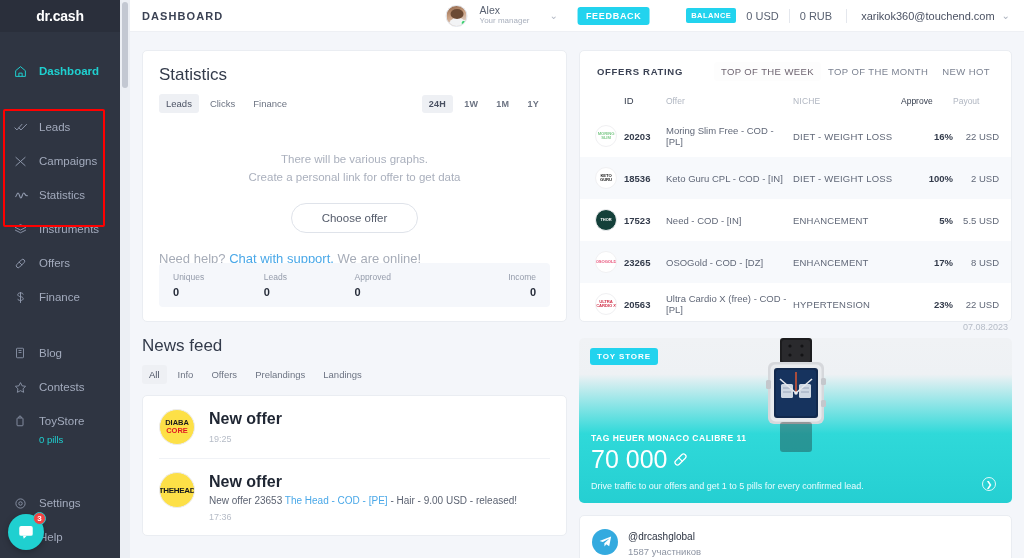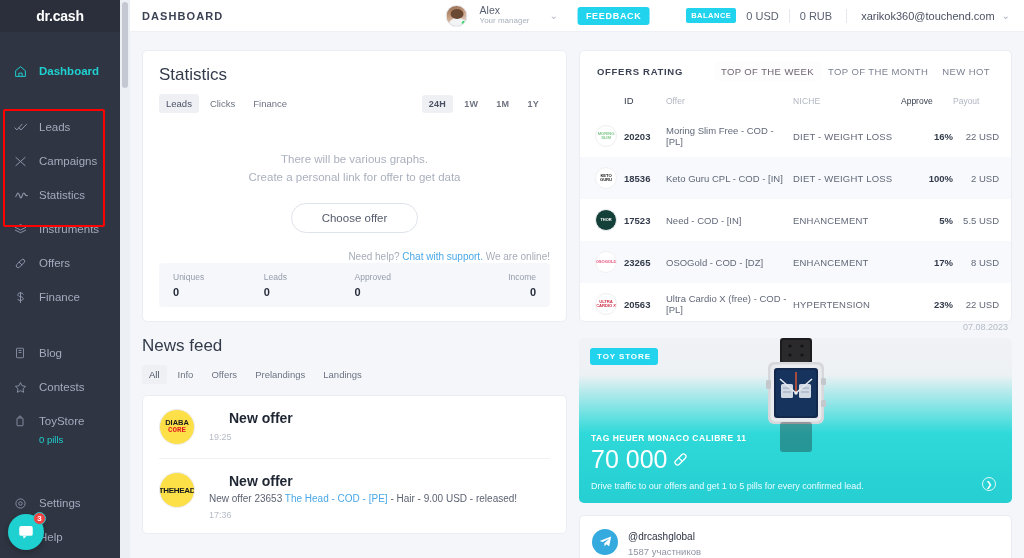--- a/index.html
+++ b/index.html
@@ -156,21 +156,21 @@
     text-align: center; color: #aab0bd; font-size: 11.5px; line-height: 1.55;
     margin-top: 38px;
   }
   .choose-btn {
     display: block; margin: 16px auto 0 auto; background: #fff;
     border: 1px solid #dfe3ea; border-radius: 17px; padding: 8px 30px;
     font-size: 11.5px; color: #555c6b; cursor: pointer;
     font-family: "Liberation Sans", sans-serif;
   }
   .help-line {
-    text-align: right; font-size: 10px; color: #a6acb8; margin-top: 18px;
+    text-align: left; font-size: 13px; color: #a6acb8; margin-top: 18px;
   }
   .help-line a { color: #4aa8e8; text-decoration: none; }
   .summary {
     position: absolute; left: 16px; right: 16px; bottom: 14px;
     background: #f5f7fb; border-radius: 4px; padding: 9px 14px;
     display: flex; align-items: flex-start;
   }
   .sum-cell { flex: 1; }
   .sum-cell.last { flex: 1; text-align: right; }
   .sum-lbl { font-size: 8.5px; color: #959cab; }
@@ -224,24 +224,24 @@
   }
   .news-item { display: flex; padding: 13px 0; border-bottom: 1px solid #f0f2f6; }
   .news-item:last-child { border-bottom: none; }
   .news-logo {
     width: 36px; height: 36px; border-radius: 50%; background: #fde047;
     border: 1px solid #ececf0; flex: 0 0 36px; display: flex;
     align-items: center; justify-content: center; margin-right: 14px;
     overflow: hidden; text-align: center;
   }
   .logo-diaba { font-size: 7.5px; font-weight: bold; line-height: 1.05; color: #1b1b1b; }
-  .logo-diaba .red { color: #e01b24; font-family: Liberation Mono, monospace; }
+  .logo-diaba .red { color: #e01b24; }
   .logo-head { font-size: 8px; font-weight: bold; color: #14181d; letter-spacing: -.3px; }
   .news-body { flex: 1; padding-top: 1px; }
-  .news-h { font-size: 14px; font-weight: bold; color: #1f2633; margin-left: 20px; }
+  .news-h { font-size: 16px; font-weight: bold; color: #1f2633; }
   .news-txt { font-size: 10px; color: #5c6372; margin-top: 4px; }
   .news-txt a { color: #4aa8e8; text-decoration: none; }
   .news-time { font-size: 9px; color: #b6bcc7; margin-top: 6px; }
 
   
   .promo {
     border-radius: 5px; overflow: hidden; position: relative; height: 165px;
     background: linear-gradient(180deg,#f0f2f5 0%, #eef1f4 22%, #2fd9d9 58%, #25cfd2 100%);
   }
   .toy-badge {

